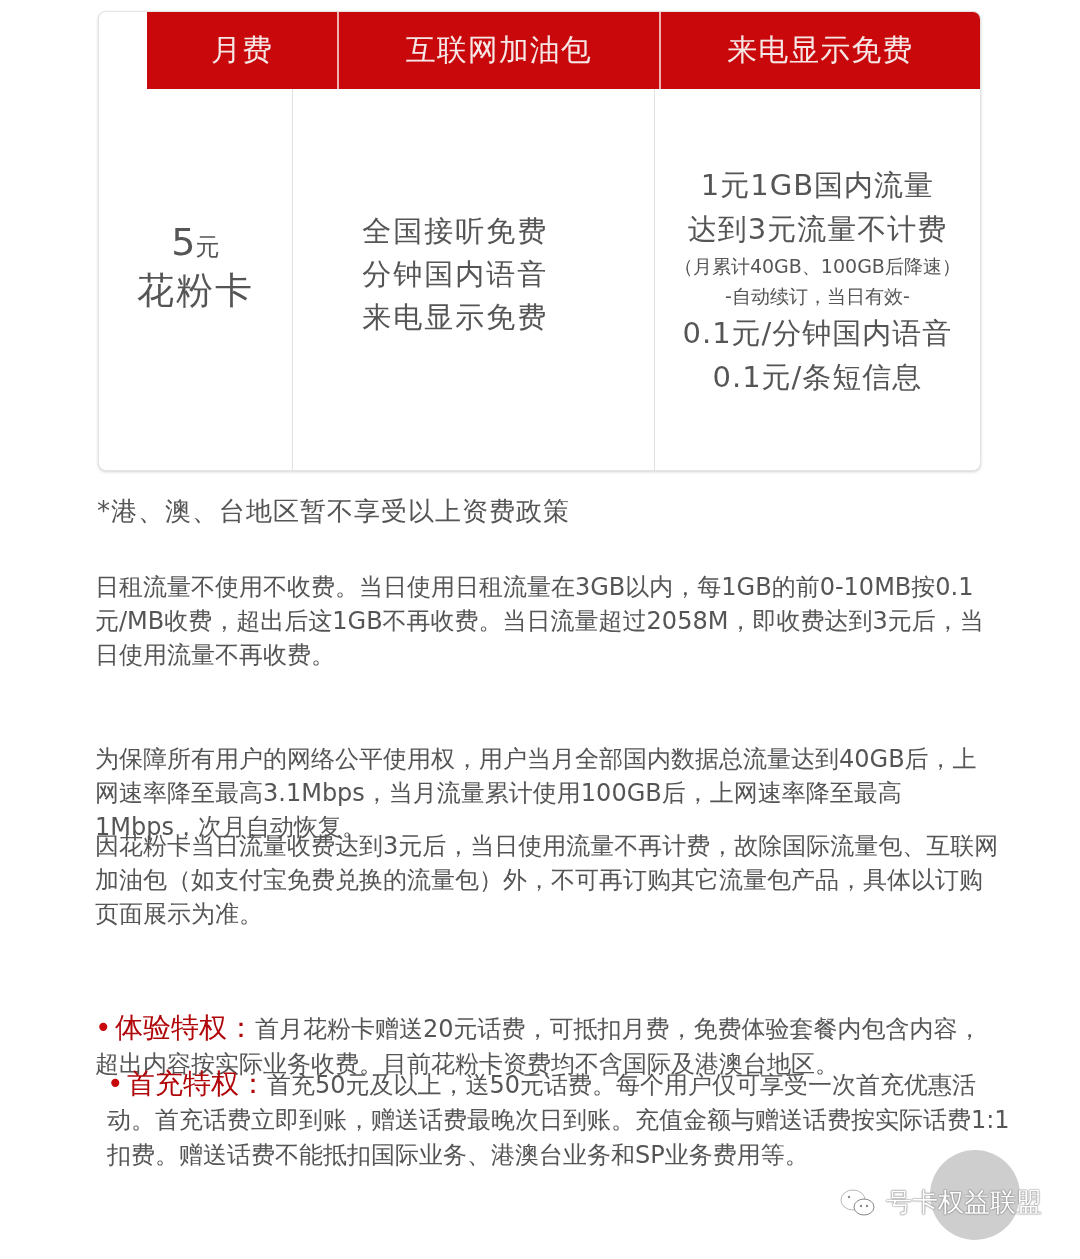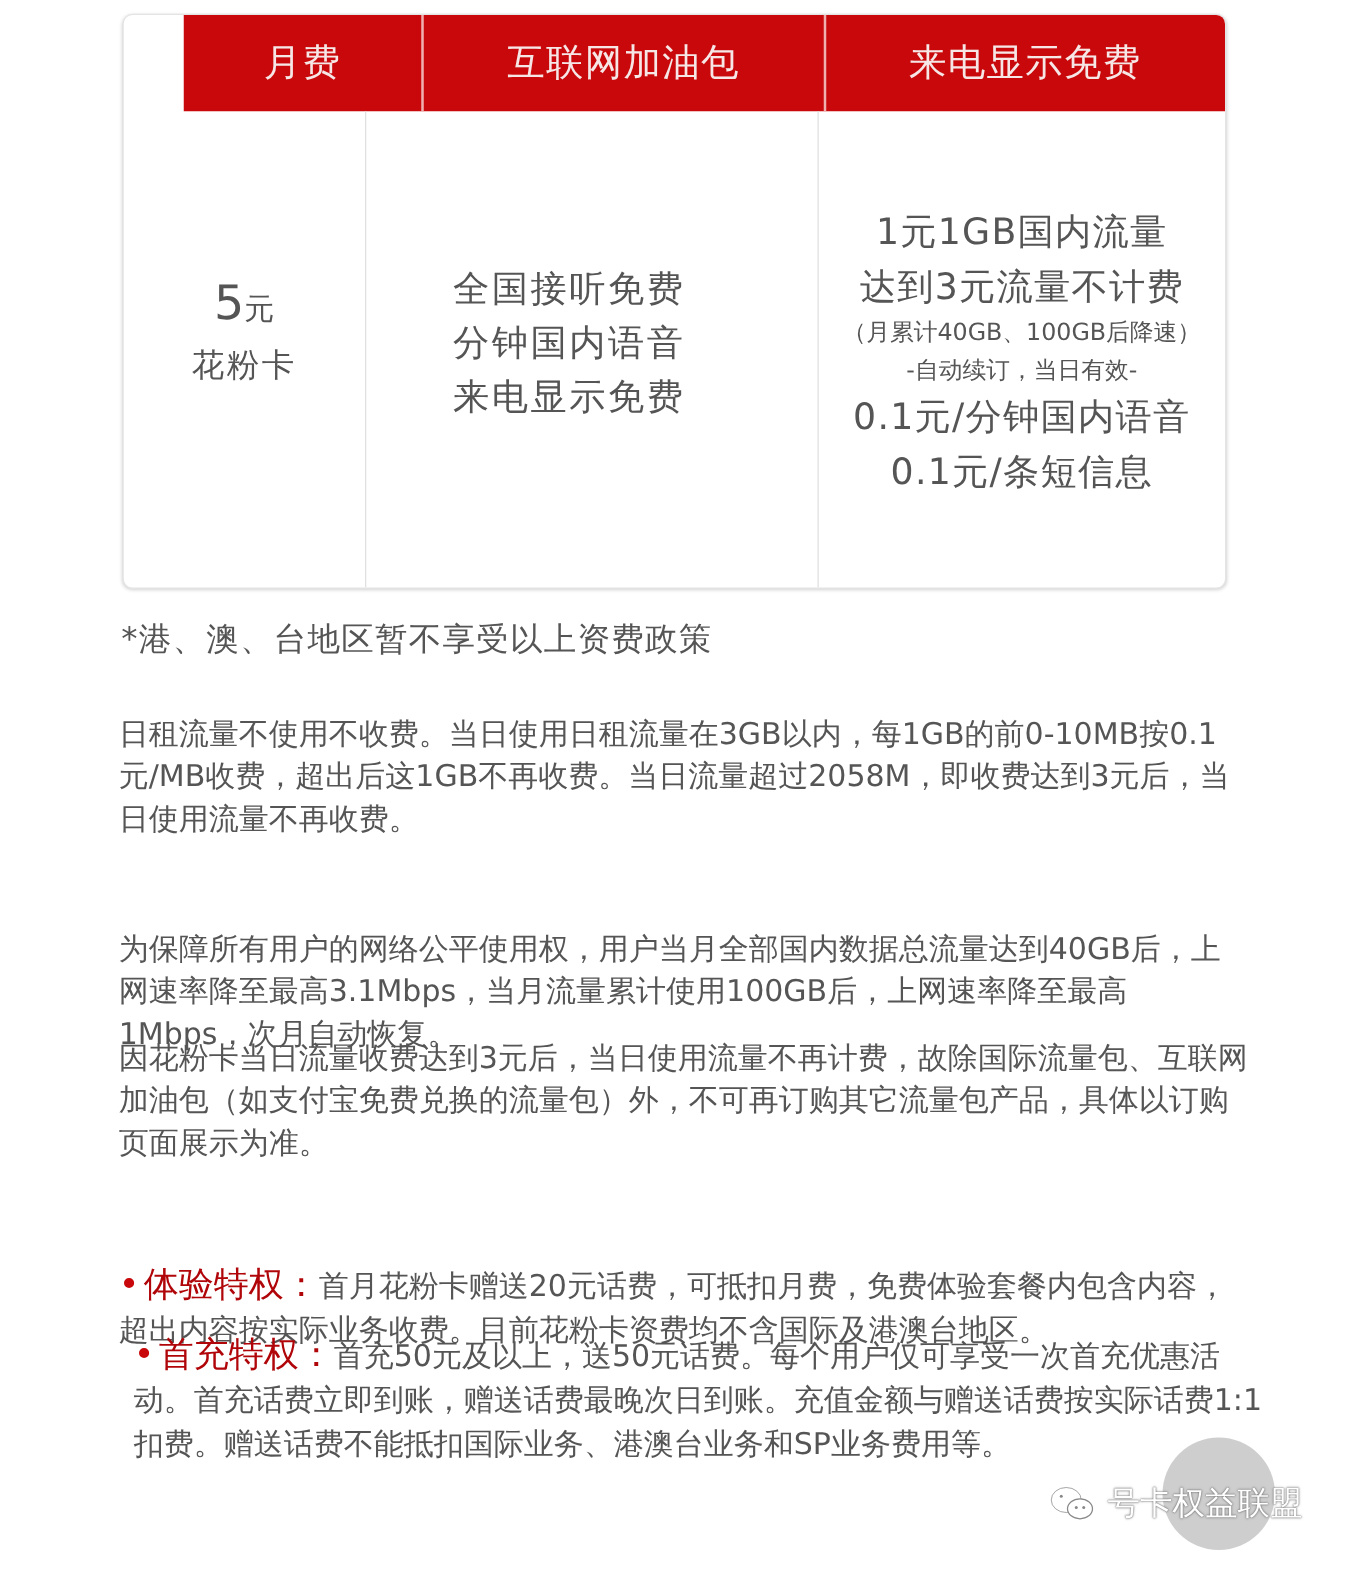--- a/index.html
+++ b/index.html
@@ -61,23 +61,24 @@
       text-align: center;
     }
     .td + .td { border-left: 1px solid #e0e0e0; }
     .price {
       font-size: 38px;
       line-height: 46px;
       margin-top: -24px;
     }
     .price .unit { font-size: 24px; }
     .card-name {
-      font-size: 26px;
+      font-size: 37px;
       line-height: 46px;
       letter-spacing: 2px;
+      font-family: Liberation Mono, monospace;
     }
     .included-line {
       font-size: 29px;
       line-height: 43px;
       letter-spacing: 2px;
     }
     .td.col2 { padding-bottom: 10px; }
     .td.col3 { padding-top: 2px; margin-left: 36px; }
     .ex-big {
       font-size: 29px;

